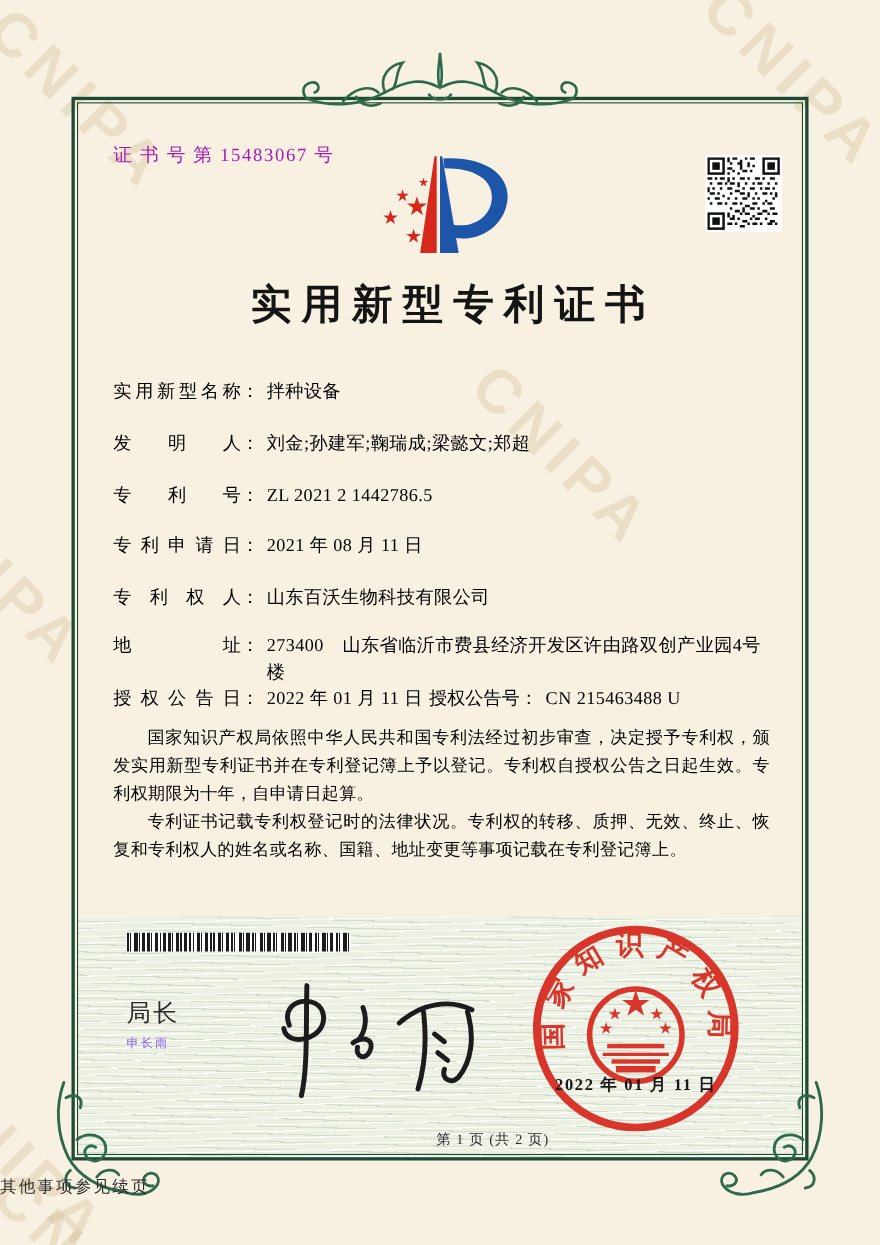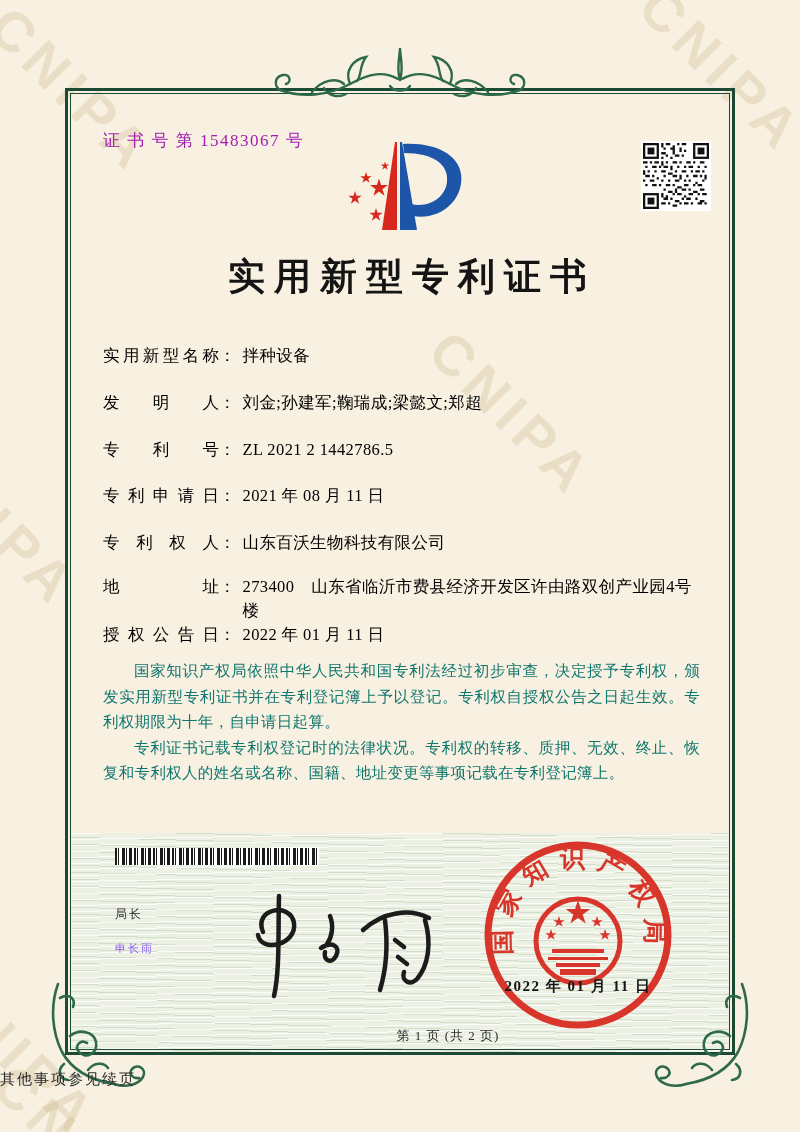--- a/index.html
+++ b/index.html
@@ -51,34 +51,34 @@
   
   .frow{position:absolute;left:103px;width:600px;font-size:16.5px;line-height:24px;color:#000000;}
   .flabel{display:inline-block;width:116px;text-align:justify;text-align-last:justify;vertical-align:top;}
   .fcolon{display:inline-block;vertical-align:top;margin-right:7px;}
   .fvalue{display:inline-block;vertical-align:top;max-width:458px;letter-spacing:0.4px;}
   .g2{position:absolute;left:287px;top:0;white-space:nowrap;}
   .g2 .g2label{display:inline-block;vertical-align:top;}
   
   .bodytext{position:absolute;left:103px;top:658px;width:597px;}
   .bodytext p{margin:0;text-indent:2em;font-size:15.5px;line-height:25.5px;
-    letter-spacing:0.3px;color:#0f766e;text-align:justify;}
+    letter-spacing:0.3px;color:#000000;text-align:justify;}
   
   .barcode{
     position:absolute;left:115px;top:848px;width:204px;height:17px;
     background-image:repeating-linear-gradient(90deg,
       #1b1b1b 0 2px,#fdfdfd 2px 3px,
       #1b1b1b 3px 4px,#fdfdfd 4px 7px,
       #1b1b1b 7px 10px,#fdfdfd 10px 11px,
       #1b1b1b 11px 12px,#fdfdfd 12px 14px,
       #1b1b1b 14px 17px,#fdfdfd 17px 19px);
   }
   
   .sig-title{position:absolute;left:115px;top:906px;font-family:"Liberation Sans","DejaVu Sans",sans-serif;
-    font-size:12px;letter-spacing:2px;color:#2a2a2a;}
+    font-size:22px;letter-spacing:2px;color:#2a2a2a;}
   .sig-name{position:absolute;left:115px;top:941px;font-family:"Liberation Sans","DejaVu Sans",sans-serif;
     font-size:11px;letter-spacing:2px;color:#8b5cf6;}
   .sig-svg{position:absolute;left:235px;top:890px;}
   
   .seal{position:absolute;left:480px;top:837px;}
   .seal-date{
     position:absolute;left:478px;top:977px;width:200px;text-align:center;
     font-size:15px;font-weight:700;letter-spacing:1.5px;color:#151515;
   }
   
@@ -196,20 +196,23 @@
     <span class="flabel">专利申请日</span><span class="fcolon">：</span><span class="fvalue">2021 年 08 月 11 日</span>
   </div>
   <div class="frow" style="top:531px">
     <span class="flabel">专利权人</span><span class="fcolon">：</span><span class="fvalue">山东百沃生物科技有限公司</span>
   </div>
   <div class="frow" style="top:575px">
     <span class="flabel">地址</span><span class="fcolon">：</span><span class="fvalue">273400　山东省临沂市费县经济开发区许由路双创产业园4号楼</span>
   </div>
   <div class="frow" style="top:623px">
     <span class="flabel">授权公告日</span><span class="fcolon">：</span><span class="fvalue">2022 年 01 月 11 日</span>
+    <span class="g2">
+      <span class="g2label">授权公告号</span><span class="fcolon">：</span><span class="fvalue">CN 215463488 U</span>
+    </span>
   </div>
 
   <div class="bodytext">
     <p>国家知识产权局依照中华人民共和国专利法经过初步审查，决定授予专利权，颁发实用新型专利证书并在专利登记簿上予以登记。专利权自授权公告之日起生效。专利权期限为十年，自申请日起算。</p>
     <p>专利证书记载专利权登记时的法律状况。专利权的转移、质押、无效、终止、恢复和专利权人的姓名或名称、国籍、地址变更等事项记载在专利登记簿上。</p>
   </div>
 
   <div class="barcode"></div>
 
   <div class="sig-title">局长</div>

